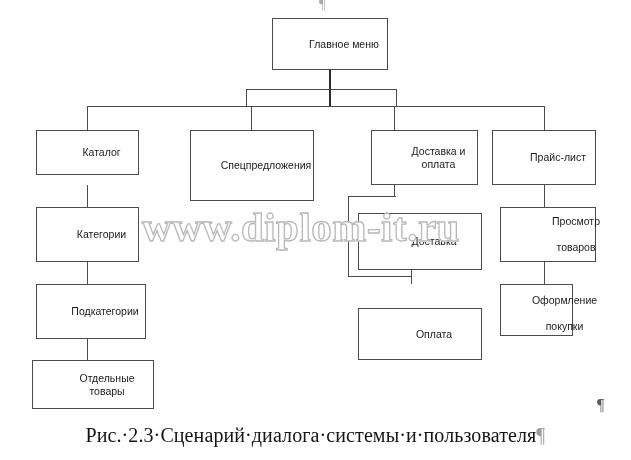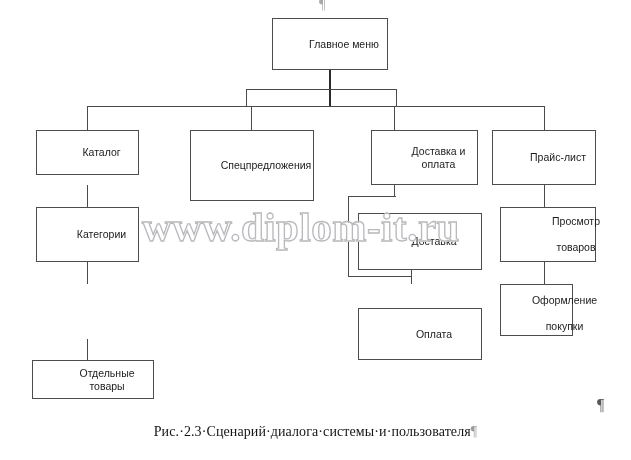--- a/index.html
+++ b/index.html
@@ -66,21 +66,21 @@
     text-align: center;
   }
   
   #caption {
     position: absolute;
     left: 0;
     top: 424px;
     width: 631px;
     text-align: center;
     font-family: "Liberation Serif", serif;
-    font-size: 14px;
+    font-size: 20px;
     color: #141414;
     letter-spacing: 0.1px;
     white-space: nowrap;
   }
   .pilcrow-inline {
     font-family: "Liberation Serif", serif;
     color: #9a9a9a;
   }
   .mark {
     position: absolute;
@@ -160,35 +160,38 @@
   <div class="node" style="left:500px; top:207px; width:96px; height:55px;">
     <span>
       <span>Просмотр</span><br>
       <span>товаров</span>
     </span>
   </div>
 
   <div class="ln v" style="left:87px; top:262px; height:22px;"></div>
   <div class="ln v" style="left:544px; top:262px; height:22px;"></div>
 
+  <div class="node" style="left:36px; top:284px; width:110px; height:55px;">
+    <span>Подкатегории</span>
+  </div>
 
   <div class="node" style="left:358px; top:284px; width:124px; height:52px;margin-top:24px;">
     <span>Оплата</span>
   </div>
 
   <div class="node" style="left:500px; top:284px; width:73px; height:52px;align-items:flex-end;">
     <span>
       <span>Оформление</span><br>
       <span>покупки</span>
     </span>
   </div>
 
   <div class="ln v" style="left:87px; top:339px; height:21px;"></div>
 
-  <div class="node" style="left:32px; top:360px; width:122px; height:39px;">
+  <div class="node" style="left:32px; top:360px; width:122px; height:49px;">
     <span>Отдельные товары</span>
   </div>
 
   <div id="watermark">www.diplom-it.ru</div>
 
   <div class="mark" id="right-pilcrow">¶</div>
 
   <div id="caption"><span>Рис.·2.3·Сценарий·диалога·системы·и·пользователя</span><span class="pilcrow-inline">¶</span></div>
 
 </div>

